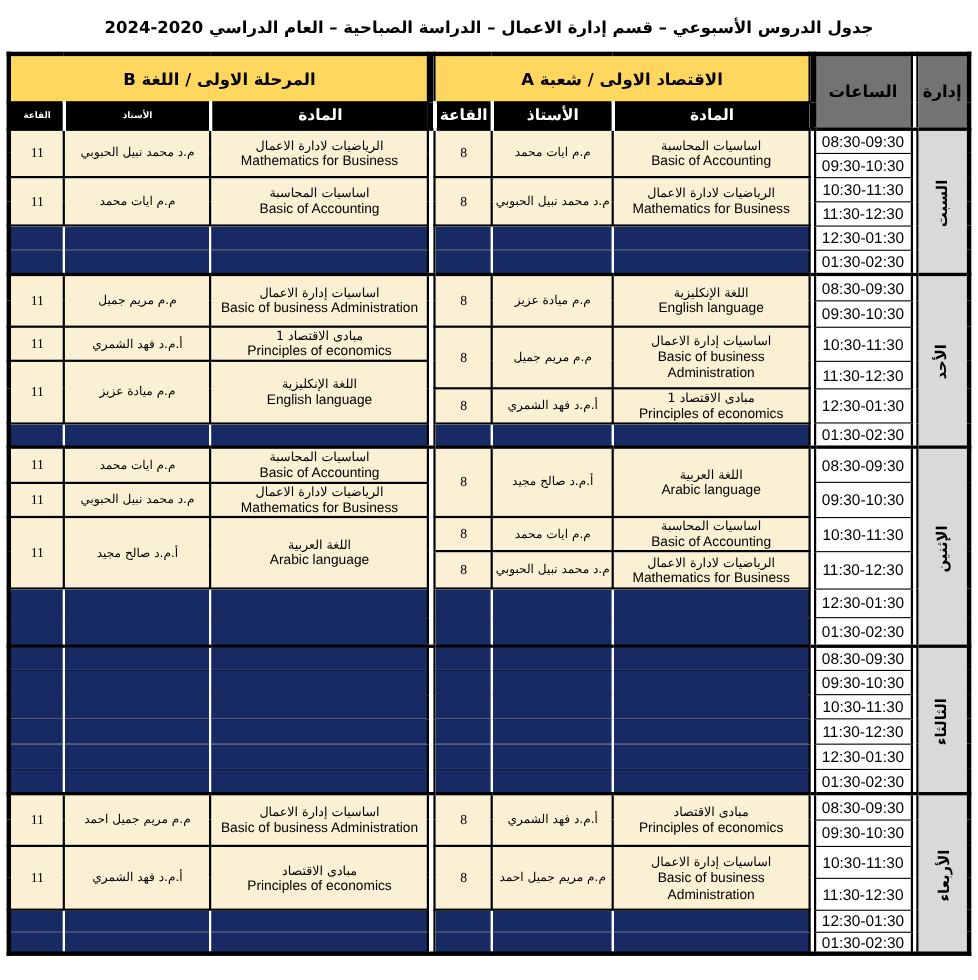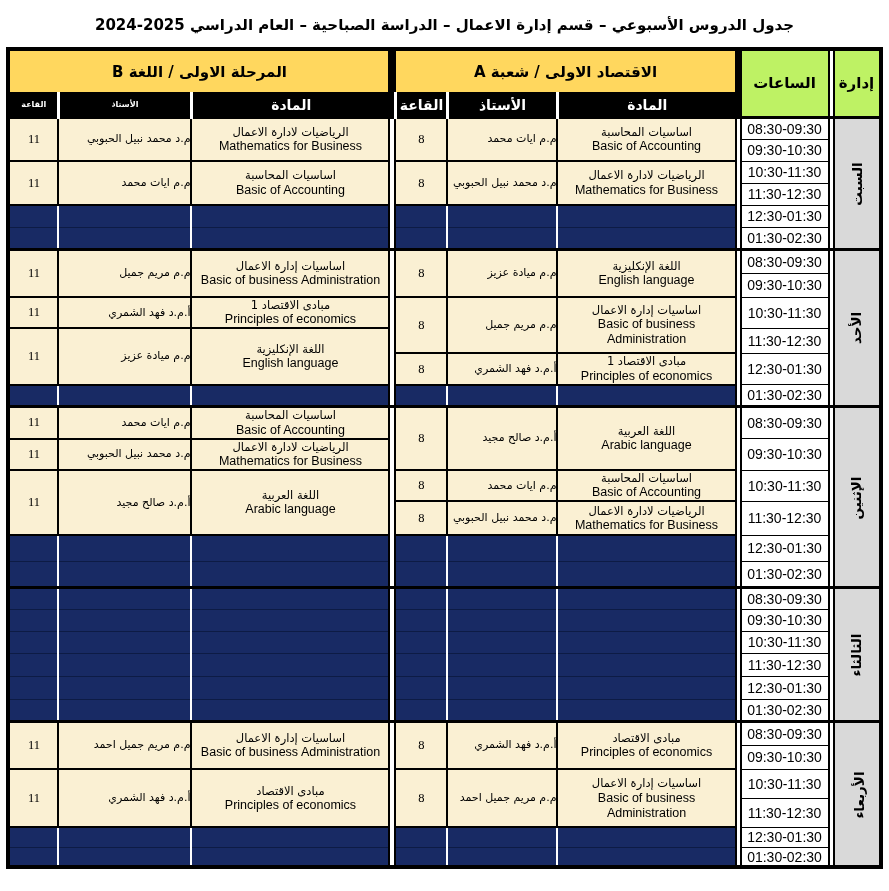--- a/index.html
+++ b/index.html
@@ -8,41 +8,41 @@
     padding:16px 0 13px 0;color:#000;font-family:"DejaVu Sans",sans-serif;}
   table{border-collapse:collapse;table-layout:fixed;margin:0 auto;width:876px;
     border:4px solid #000;}
   td{padding:0;text-align:center;vertical-align:middle;overflow:hidden;color:#000;}
   
   .sh{background:#FFD75E;font-weight:bold;font-size:15px;border:2px solid #000;direction:rtl;}
   .spb{background:#000;}
   .ch{background:#000;color:#fff;font-weight:bold;font-size:14px;direction:rtl;
     border-left:3px solid #fff;}
   .ch.tiny{font-size:8px;}
-  .mh{background:#bef264;font-weight:bold;font-size:15px;border:2px solid #000;direction:rtl;}
+  .mh{background:#737373;font-weight:bold;font-size:15px;border:2px solid #000;direction:rtl;}
   
   .c{background:#FAF0D3;border:2px solid #000;direction:rtl;}
   .subj .ar{font-size:11.5px;line-height:1.25;direction:rtl;}
   .subj .en{font-family:Liberation Sans, sans-serif;font-size:12.5px;line-height:1.2;direction:ltr;}
-  .tch{font-size:11px;line-height:1.3;text-align:right;}
+  .tch{font-size:11px;line-height:1.3;}
   .hall{font-size:12.5px;font-family:"Liberation Serif",serif;}
   .e{background:#182A64;border-left:2px solid #fff;border-top:1px solid #0D1B45;
     border-bottom:1px solid #0D1B45;}
   .t{background:#fff;font-family:Liberation Sans, sans-serif;font-size:14px;
     border:1px solid #000;direction:ltr;}
   .sp{background:#fff;border-left:2px solid #000;border-right:2px solid #000;}
   .day{background:#D9D9D9;border:2px solid #000;}
   .day span{display:inline-block;transform:rotate(-90deg);font-weight:bold;font-size:13.5px;
     white-space:nowrap;direction:rtl;}
   tr.ds > td{border-top:3px solid #000;}
 </style>
 </head>
 <body>
 
-<div class="title">جدول الدروس الأسبوعي – قسم إدارة الاعمال – الدراسة الصباحية – العام الدراسي 2025-2024</div>
+<div class="title">جدول الدروس الأسبوعي – قسم إدارة الاعمال – الدراسة الصباحية – العام الدراسي 2020-2024</div>
 
 <table>
 <colgroup>
   <col style="width:50px">
       <col style="width:133px">
       <col style="width:198px">
   <col style="width:6px">
   <col style="width:52px">
       <col style="width:110px">
       <col style="width:178px">

